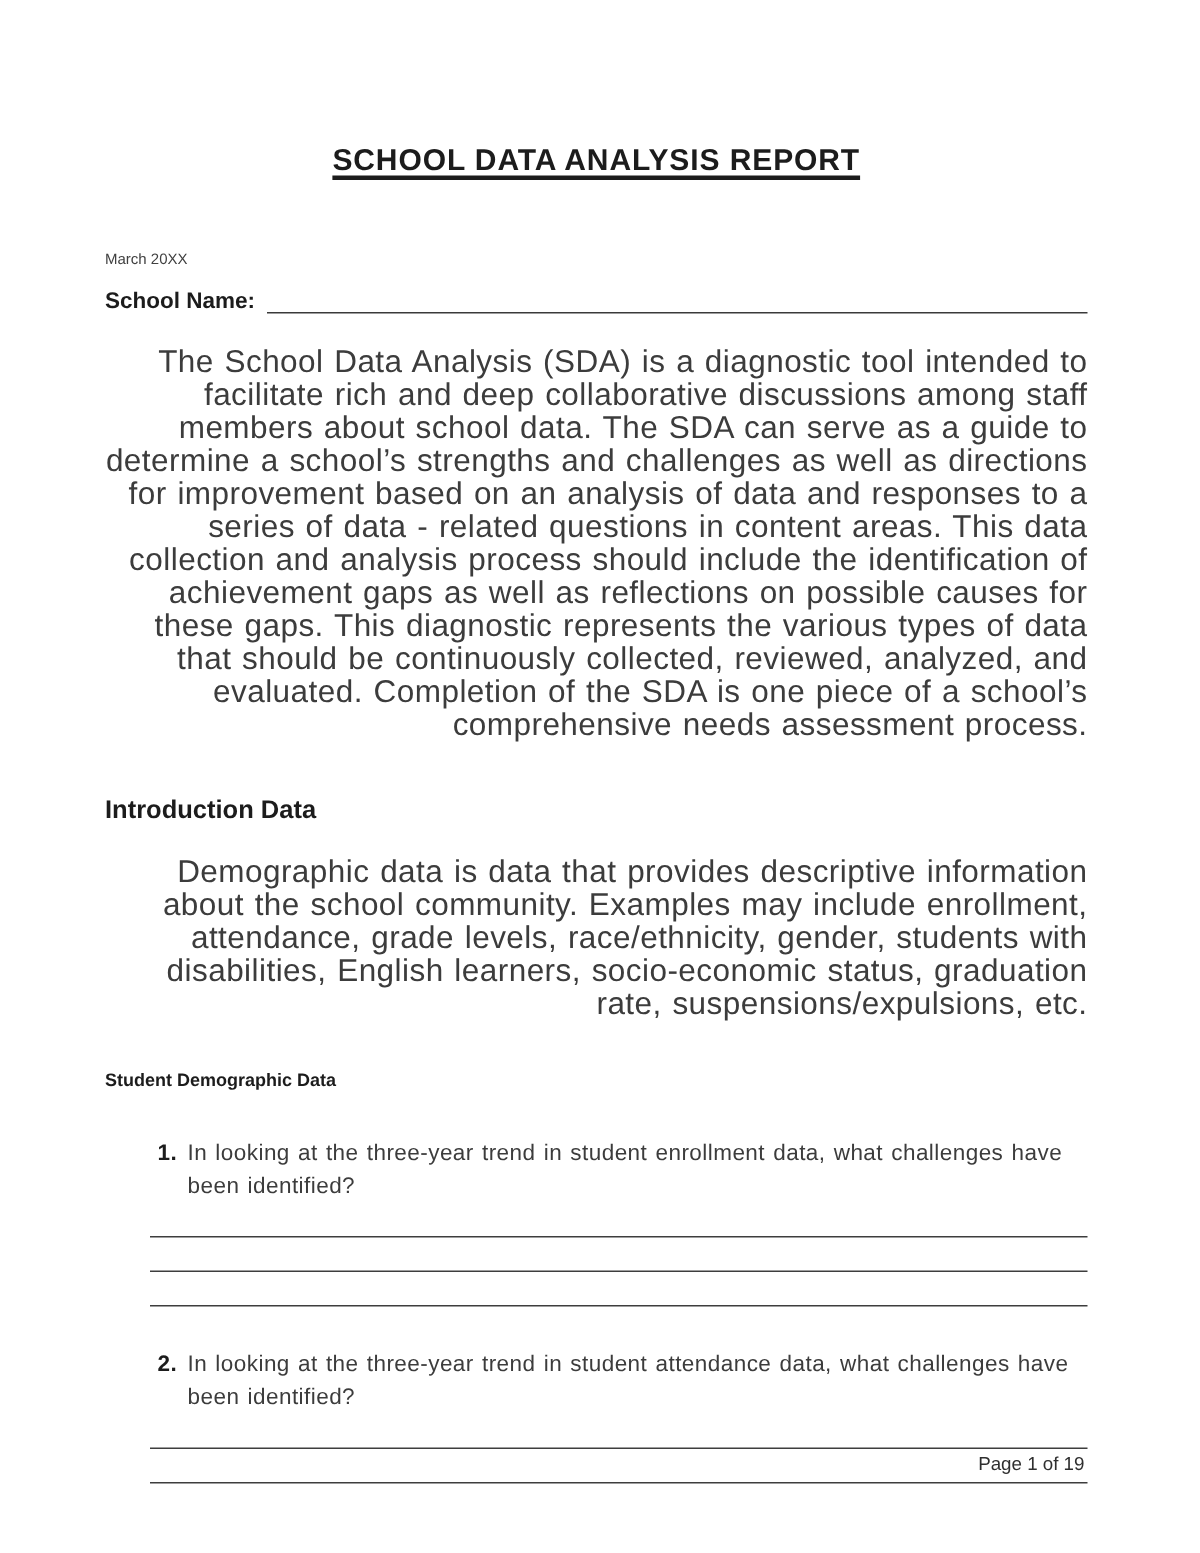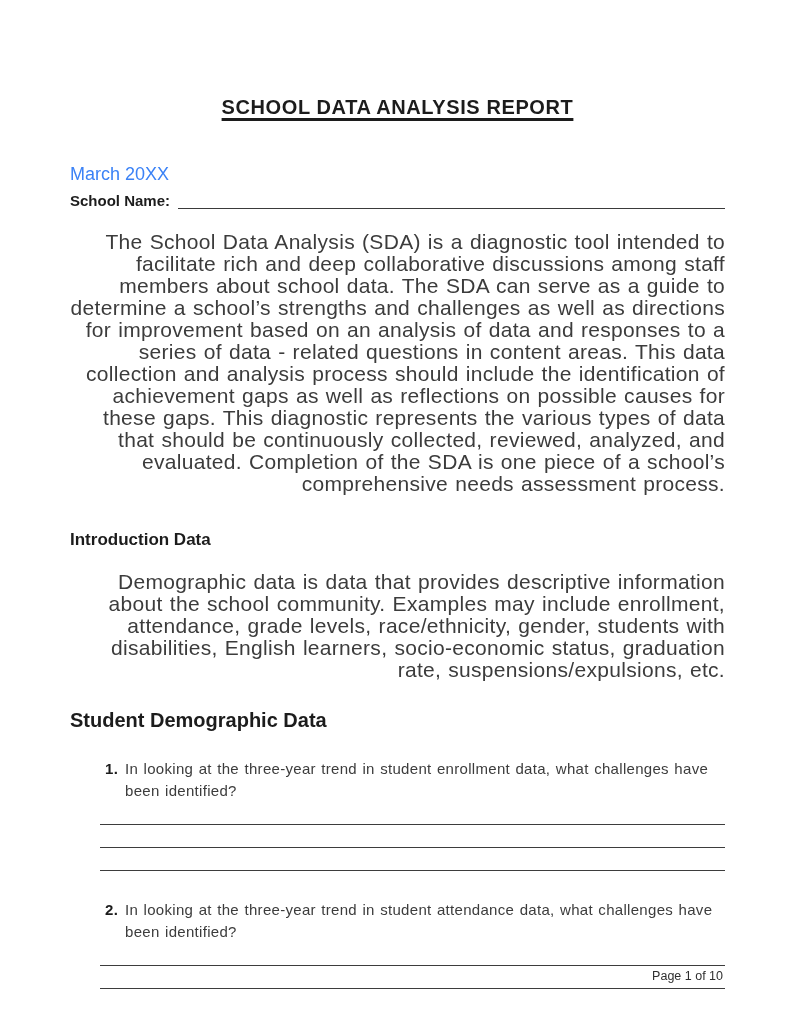--- a/index.html
+++ b/index.html
@@ -21,23 +21,23 @@
     line-height: 24px;
     font-weight: 700;
     letter-spacing: 0.6px;
     color: #1c1c1c;
     text-decoration: underline;
     text-decoration-thickness: 2.5px;
     text-underline-offset: 4px;
   }
   .date-line {
     margin: 46px 0 0 0;
-    font-size: 18px;
+    font-size: 10px;
     line-height: 18px;
-    color: #3b82f6;
+    color: #404040;
   }
   .school-name-row {
     margin-top: 9px;
     display: flex;
     align-items: flex-start;
     font-size: 15px;
     line-height: 18px;
   }
   .school-name-label {
     font-weight: 700;
@@ -52,21 +52,21 @@
   }
   h2.sec-heading {
     margin: 35px 0 0 0;
     font-size: 17px;
     line-height: 20px;
     font-weight: 700;
     color: #1c1c1c;
   }
   h3.sub-heading {
     margin: 30px 0 0 0;
-    font-size: 20px;
+    font-size: 12px;
     line-height: 19px;
     font-weight: 700;
     color: #1c1c1c;
   }
   p.body-text {
     margin: 21px 0 0 0;
     font-size: 21px;
     line-height: 22px;
     letter-spacing: 0.3px;
     word-spacing: 1px;
@@ -143,16 +143,16 @@
     <span class="q-num">2.</span>
     <span class="q-text">In looking at the three-year trend in student attendance data, what challenges have been identified?</span>
   </div>
 
   <div class="answer-lines">
     <div class="answer-line"></div>
     <div class="answer-line"></div>
   </div>
 
   <div class="footer">
-    <span>Page 1 of 10</span>
+    <span>Page 1 of 19</span>
   </div>
 
 </div>
 
 </body></html>

